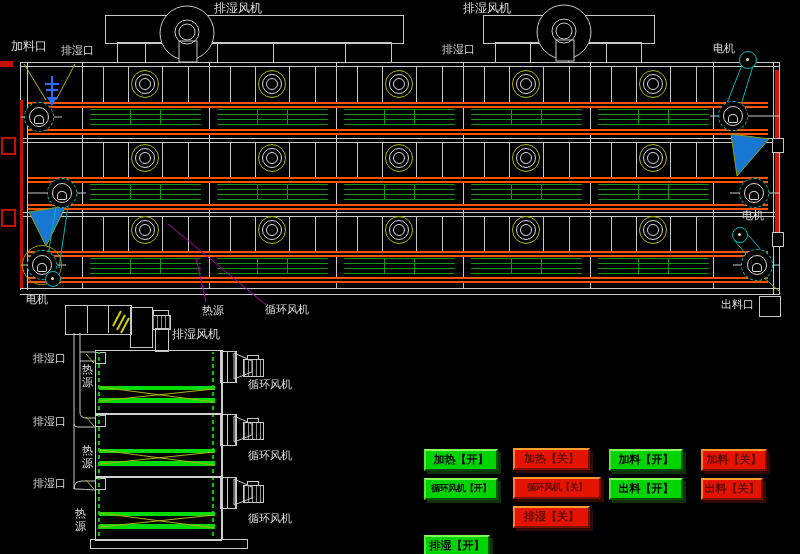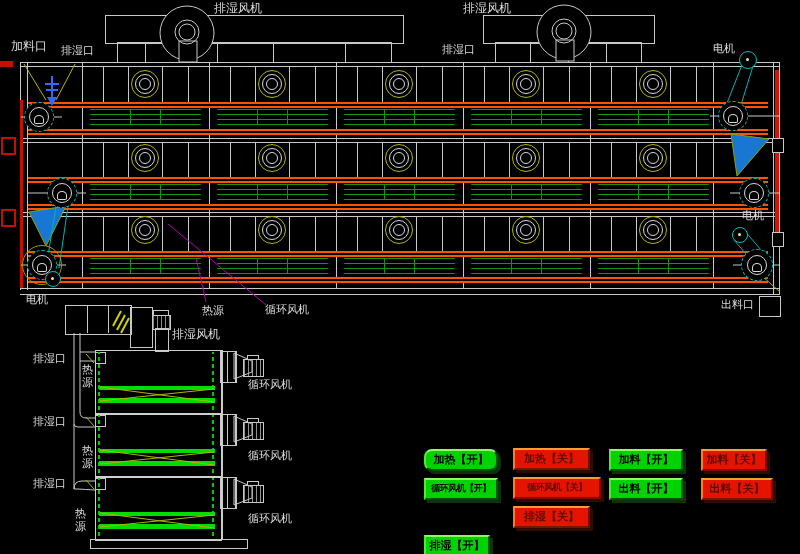--- a/index.html
+++ b/index.html
@@ -447,23 +447,23 @@
   <span class="label" style="left:33px;top:416px;">排湿口</span>
   <span class="label" style="left:33px;top:478px;">排湿口</span>
   <span class="vlabel" style="left:82px;top:363px;">热源</span>
   <span class="vlabel" style="left:82px;top:444px;">热源</span>
   <span class="vlabel" style="left:75px;top:507px;">热源</span>
   <span class="label" style="left:248px;top:379px;">循环风机</span>
   <span class="label" style="left:248px;top:450px;">循环风机</span>
   <span class="label" style="left:248px;top:513px;">循环风机</span>
 
 
-  <div class="btn on" style="left:424px;top:449px;width:74px;border-radius:8px;">加热【开】</div>
+  <div class="btn on" style="left:424px;top:449px;width:74px;">加热【开】</div>
   <div class="btn off" style="left:513px;top:448px;width:77px;">加热【关】</div>
   <div class="btn on" style="left:609px;top:449px;width:74px;">加料【开】</div>
   <div class="btn off" style="left:701px;top:449px;width:66px;">加料【关】</div>
   <div class="btn on sm" style="left:424px;top:478px;width:74px;">循环风机【开】</div>
   <div class="btn off sm" style="left:513px;top:477px;width:88px;">循环风机【关】</div>
   <div class="btn on" style="left:609px;top:478px;width:74px;">出料【开】</div>
-  <div class="btn off" style="left:701px;top:478px;width:72px;">出料【关】</div>
+  <div class="btn off" style="left:701px;top:478px;width:62px;">出料【关】</div>
   <div class="btn on" style="left:424px;top:535px;width:66px;">排湿【开】</div>
   <div class="btn off" style="left:513px;top:506px;width:77px;">排湿【关】</div>
 </div>
 
 </body></html>

